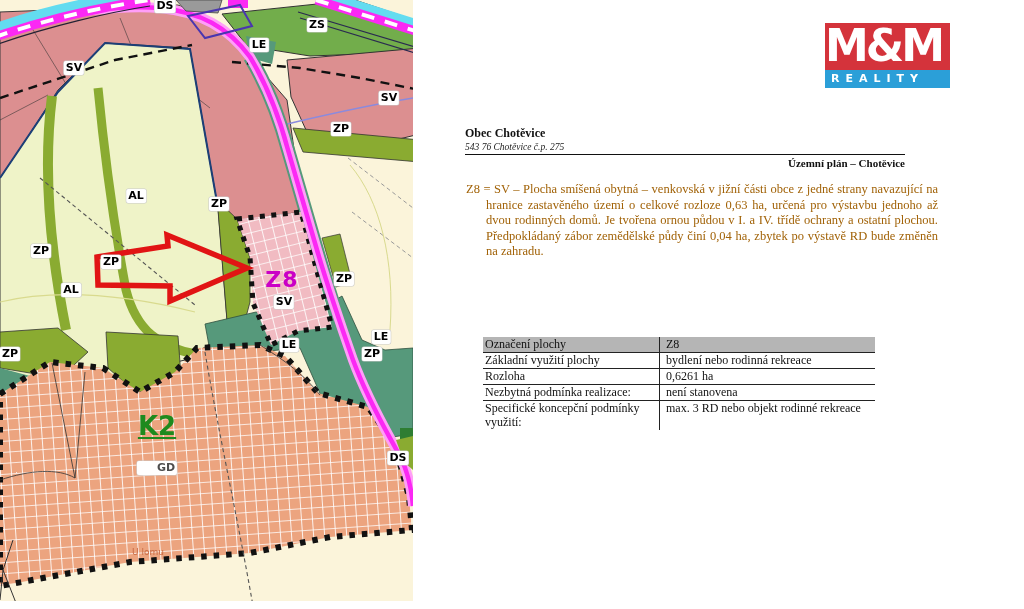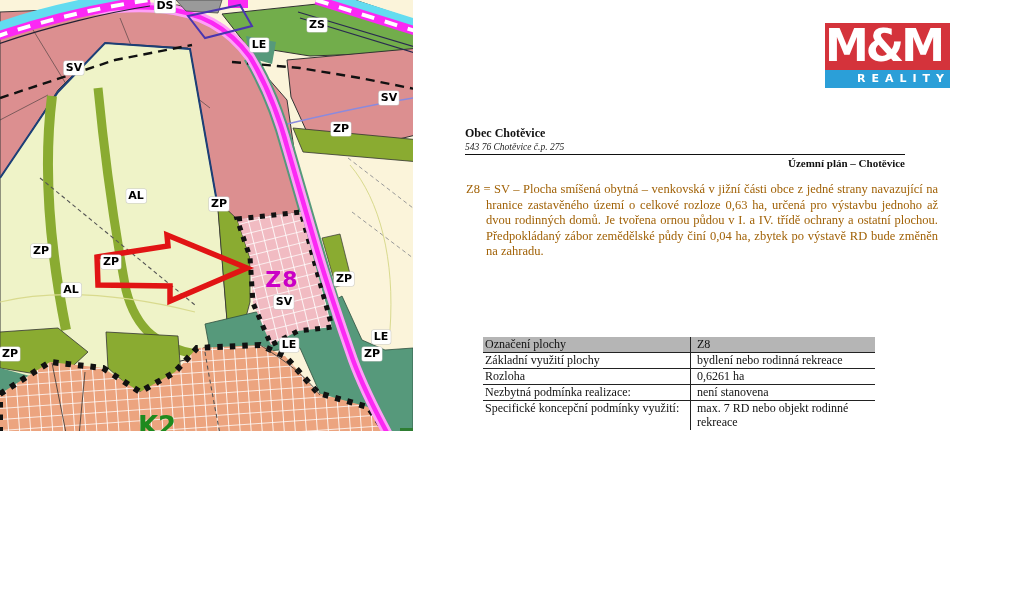--- a/index.html
+++ b/index.html
@@ -1,47 +1,47 @@
 <!DOCTYPE html>
 <html><head>
 <meta charset="utf-8">
 <style>
   html,body{margin:0;padding:0;background:#fff;}
   #stage{position:relative;width:1024px;height:609px;background:#ffffff;overflow:hidden;
          font-family:"Liberation Serif",serif;}
   
-  #map-panel{position:absolute;left:0;top:0;width:413px;height:431px;overflow:hidden;background:#fbf4da;}
+  #map-panel{position:absolute;left:0;top:0;width:413px;height:601px;overflow:hidden;background:#fbf4da;}
   #map-panel svg{position:absolute;left:0;top:0;}
   #map-labels{position:absolute;left:0;top:0;width:413px;height:609px;pointer-events:none;}
   .mlabel{position:absolute;transform:translate(-50%,-50%);background:#fff;padding:0 2px;
           font:bold 11px/14px "DejaVu Sans",sans-serif;color:#000;border-radius:2px;white-space:nowrap;
           box-shadow:0 0 0 0.5px #c9c9c9;}
   .mlabel.z8{background:transparent;box-shadow:none;font-size:22px;line-height:22px;color:#ca00c6;letter-spacing:1px;}
   .mlabel.k2{background:transparent;box-shadow:none;font-size:26px;line-height:26px;color:#1e8a1e;}
   .mlabel.gd{color:#4d4d4d;}
   .mlabel.ulomu{background:transparent;box-shadow:none;color:#c96a45;font:9px/10px "DejaVu Sans",sans-serif;}
   
   #doc-panel{position:absolute;left:413px;top:0;width:611px;height:609px;background:#fff;}
   .abs{position:absolute;}
   #logo{left:412px;top:23px;width:125px;height:65px;}
   #logo-red{height:47px;background:#d4333b;color:#fff;overflow:hidden;
             font:900 44px/46px "DejaVu Sans",sans-serif;letter-spacing:-3px;}
-  #logo-blue{height:18px;background:#2b9fd8;color:#fff;text-align:right;
+  #logo-blue{height:18px;background:#2b9fd8;color:#fff;text-align:left;
              font:bold 11px/18px "DejaVu Sans",sans-serif;letter-spacing:6px;text-indent:6px;}
   #muni{left:52px;top:126px;font-weight:bold;font-size:12px;color:#111;}
   #addr{left:52px;top:142px;font-size:9.5px;color:#222;font-style:italic;}
   #rule{left:52px;top:154px;width:440px;border-top:1.5px solid #111;height:0;}
   #doc-title{left:52px;top:157px;width:440px;text-align:right;font-weight:bold;font-size:11px;color:#111;}
   #para{left:53px;top:182px;width:452px;font-size:12.5px;line-height:15.6px;color:#a16207;
         text-align:justify;padding-left:20px;text-indent:-20px;box-sizing:content-box;}
   #plot-table{left:70px;top:337px;width:392px;font-size:12px;line-height:14px;color:#111;}
   .trow{display:flex;border-bottom:1px solid #222;min-height:14px;align-items:flex-start;}
   .trow.thead{background:#b5b5b5;}
   .trow.tlast{border-bottom:none;}
-  .tc1{width:208px;border-right:1px solid #222;padding:0 2px 1px 2px;box-sizing:border-box;align-self:stretch;}
+  .tc1{width:177px;border-right:1px solid #222;padding:0 2px 1px 2px;box-sizing:border-box;align-self:stretch;}
   .tc2{flex:1;padding:0 2px 1px 6px;}
 </style>
 </head>
 <body>
 
 <div id="stage">
 
   <div id="map-panel">
     <svg width="413" height="609" viewBox="0 0 413 609">
       <defs>
@@ -169,18 +169,18 @@
         <div class="trow">
           <div class="tc1">Rozloha</div>
           <div class="tc2">0,6261 ha</div>
         </div>
         <div class="trow">
           <div class="tc1">Nezbytná podmínka realizace:</div>
           <div class="tc2">není stanovena</div>
         </div>
         <div class="trow tlast">
           <div class="tc1">Specifické koncepční podmínky využití:</div>
-          <div class="tc2">max. 7 RD nebo objekt rodinné rekreace</div>
+          <div class="tc2">max. 3 RD nebo objekt rodinné rekreace</div>
         </div>
       </div>
   </div>
 
 </div>
 
 </body></html>

